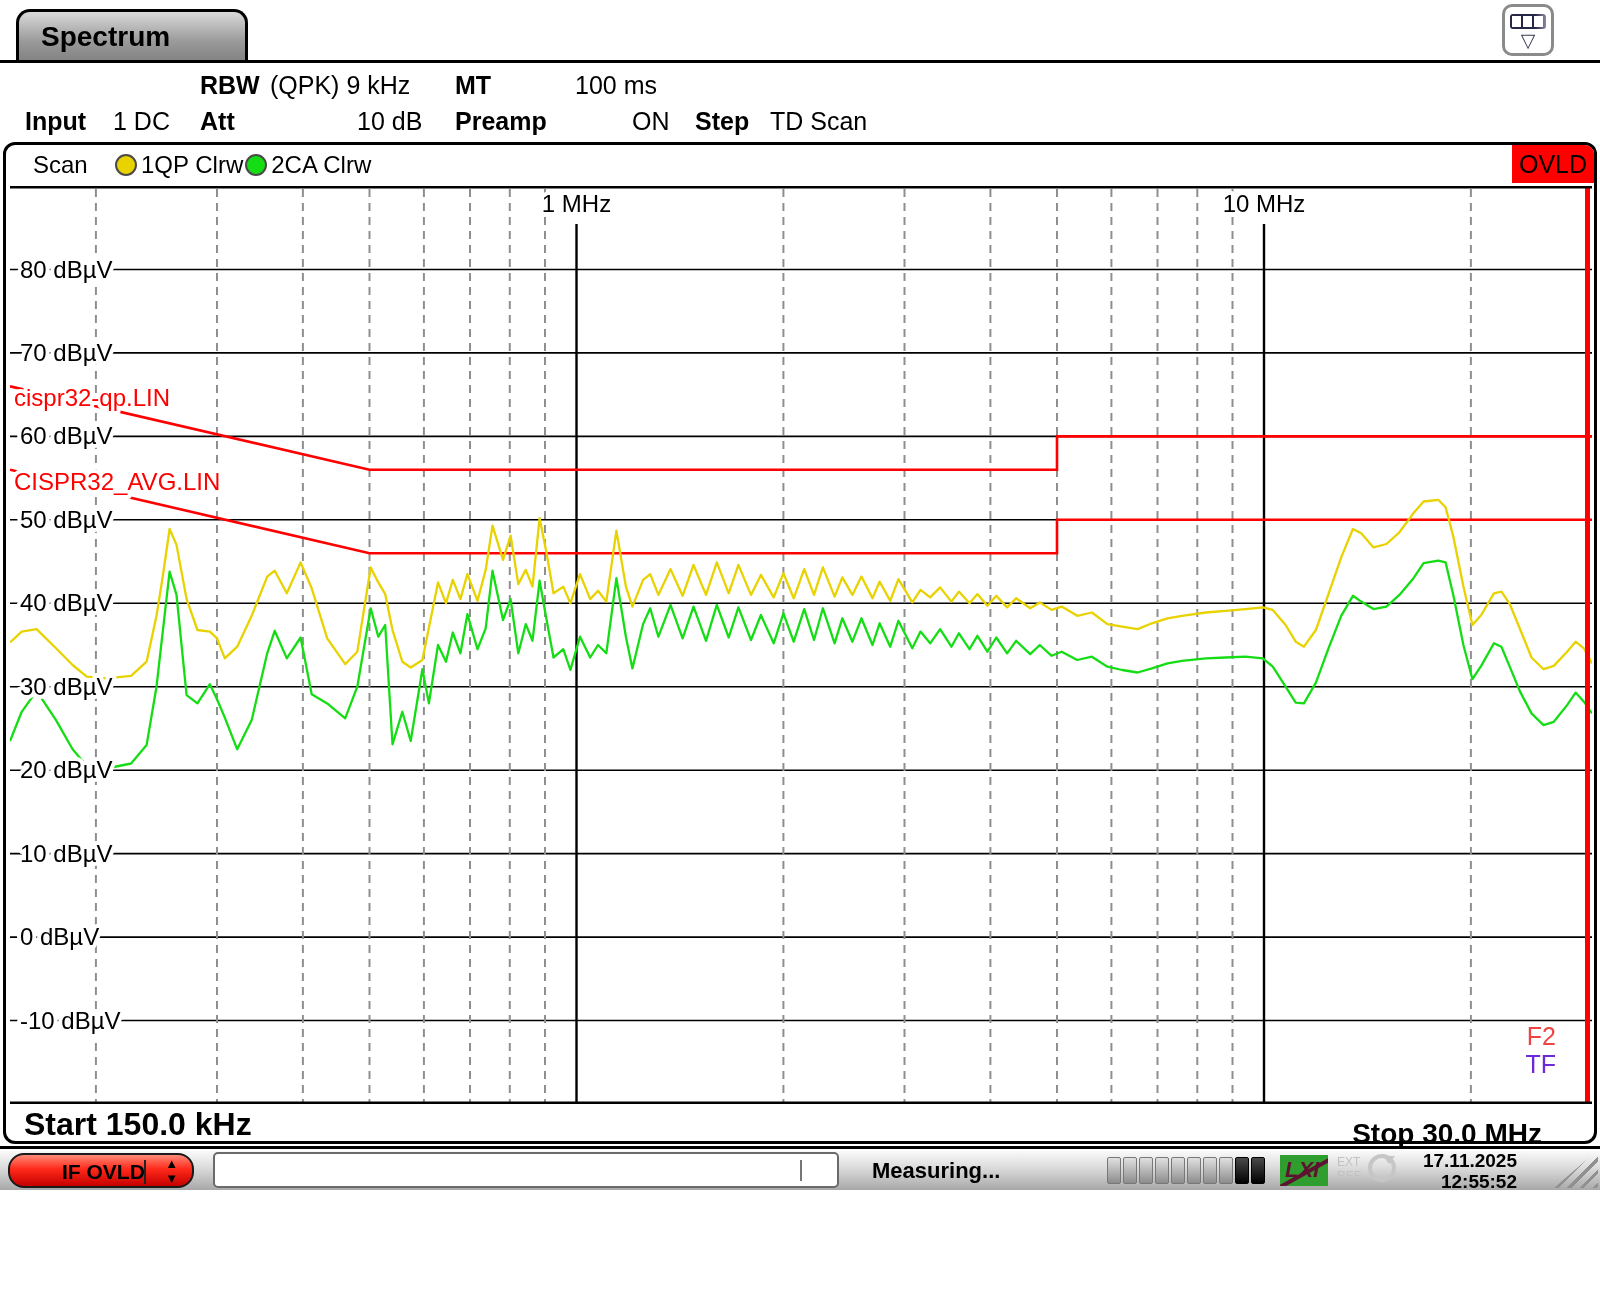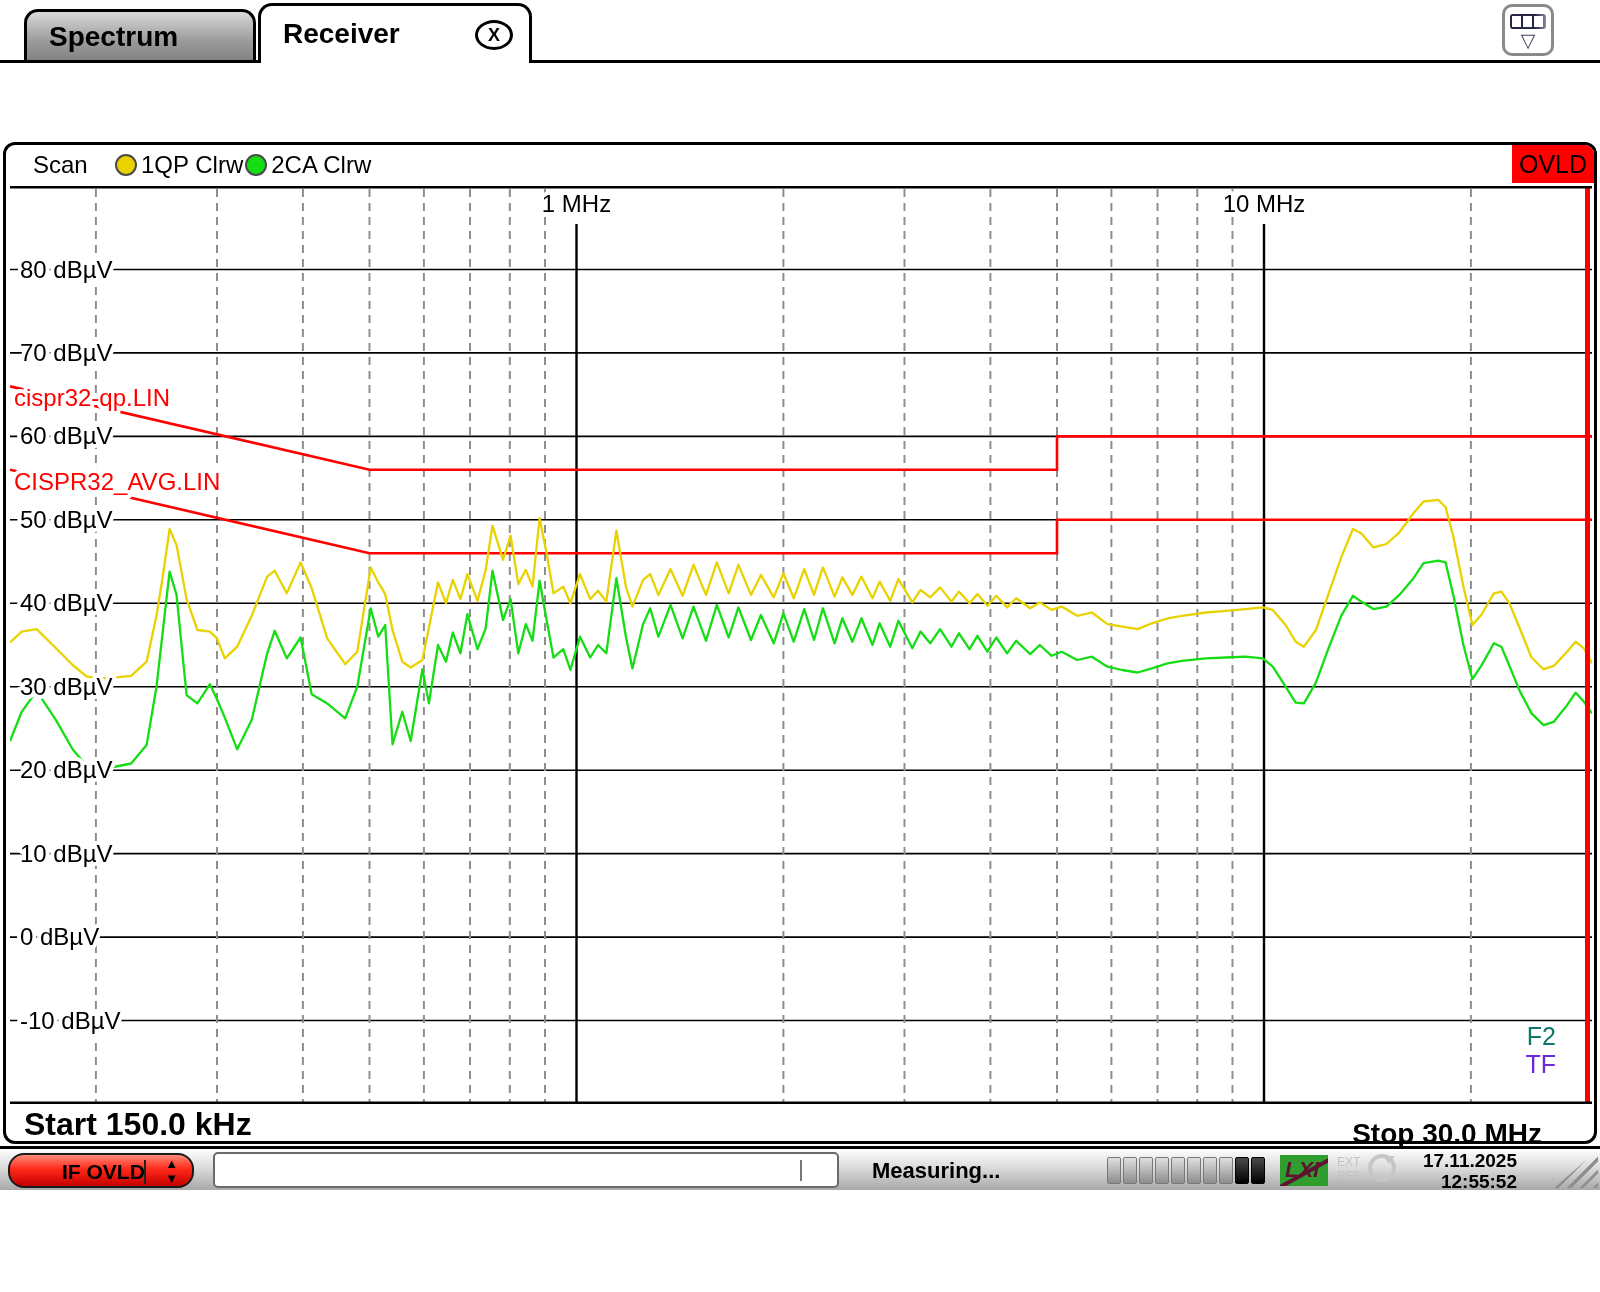--- a/index.html
+++ b/index.html
@@ -4,21 +4,21 @@
 <style>
   * { margin:0; padding:0; box-sizing:border-box; }
   html,body { background:#fff; }
   .screen {
     position:relative; width:1600px; height:1292px; background:#ffffff;
     font-family:"Liberation Sans", sans-serif; color:#000; overflow:hidden;
   }
   
   .tab { position:absolute; border:3px solid #000; border-bottom:none;
          border-radius:14px 14px 0 0; font-size:28px; font-weight:bold; }
-  .tab-spectrum { left:24px; top:9px; width:232px; height:52px;
+  .tab-spectrum { left:16px; top:9px; width:232px; height:52px;
         background:linear-gradient(#d9d9d9,#9a9a9a 60%,#828282); z-index:1;padding-left:16px; }
   .tab-spectrum .tab-label { position:absolute; left:22px; top:9px; }
   .tab-receiver { left:258px; top:3px; width:274px; height:60px; background:#fff; z-index:3; }
   .tab-receiver .tab-label { position:absolute; left:22px; top:12px; }
   .tab-close { position:absolute; right:16px; top:14px; width:38px; height:30px;
         border:3px solid #000; border-radius:19px/15px; text-align:center;
         font-size:18px; font-weight:bold; line-height:24px; background:#fff; }
   .tab-underline { position:absolute; left:0; top:60px; width:1600px; height:3px; background:#000; z-index:2; }
   .display-btn { position:absolute; left:1502px; top:4px; width:52px; height:52px;
         background:#fff; border:3px solid #8a8a8a; border-radius:10px; z-index:3; }
@@ -36,21 +36,21 @@
   .plot-box { position:absolute; left:3px; top:142px; width:1594px; height:1002px;
         border:3px solid #000; border-radius:12px; background:#fff; }
   .scan-bar { position:absolute; left:3px; top:142px; width:1594px; height:44px; font-size:24px; }
   .scan-title { position:absolute; left:30px; top:9px; }
   .legend { position:absolute; left:112px; top:9px; display:flex; }
   .legend-item { display:flex; align-items:center; margin-right:2px; }
   .legend-dot { width:22px; height:22px; border-radius:50%; border:2px solid #4a4a4a; margin-right:4px; }
   .ovld-badge { position:absolute; right:3px; top:3px; width:82px; height:38px; background:#ff0000;
         color:#000; font-size:25px; text-align:center; line-height:38px; border-radius:0 9px 0 0; }
   .plot-svg { position:absolute; left:10px; top:186px; width:1582px; height:918px; }
-  .f2-mark { position:absolute; right:44px; top:1022px; font-size:25px; color:#0f766e; }
+  .f2-mark { position:absolute; right:44px; top:1022px; font-size:25px; color:#ef4444; }
   .tf-mark { position:absolute; right:44px; top:1050px; font-size:25px; color:#6d28d9; }
   .footer-start { position:absolute; left:24px; top:1106px; font-size:32px; font-weight:bold; }
   .footer-stop  { position:absolute; right:58px; top:1106px; font-size:28px; font-weight:bold;margin-top:12px; }
   
   .statusbar { position:absolute; left:0; top:1146px; width:1600px; height:44px;
         background:linear-gradient(#fdfdfd,#dcdcdc 45%,#a8a8a8); border-top:3px solid #000; }
   .ifovld { position:absolute; left:8px; top:4px; width:186px; height:35px;
         background:linear-gradient(#ff8a78,#ff2a1a 45%,#c40000); border:2px solid #1a1a1a;
         border-radius:16px; color:#000; }
   .ifovld .txt { position:absolute; left:52px; top:5px; font-size:21px; font-weight:bold; }
@@ -81,33 +81,43 @@
 </style>
 </head>
 <body>
 
 <div class="screen">
 
   <div class="tab-underline"></div>
   <div class="tab tab-spectrum">
     <span class="tab-label">Spectrum</span>
   </div>
-  <div class="tab tab-receiver">
-    <span class="tab-label">Receiver</span>
-    <span class="tab-close">X</span>
-  </div>
   <div class="display-btn">
     <div class="bar">
         <i></i>
         <i></i>
         <i></i>
       </div>
     <div class="tri">▽</div>
   </div>
 
+  <div class="settings">
+    <span class="lbl r1" style="left:200px">RBW</span>
+    <span class="r1" style="left:270px">(QPK) 9 kHz</span>
+    <span class="lbl r1" style="left:455px">MT</span>
+    <span class="r1" style="left:575px">100 ms</span>
+    <span class="lbl r2" style="left:25px">Input</span>
+    <span class="r2" style="left:113px">1 DC</span>
+    <span class="lbl r2" style="left:200px">Att</span>
+    <span class="r2" style="left:357px">10 dB</span>
+    <span class="lbl r2" style="left:455px">Preamp</span>
+    <span class="r2" style="left:632px">ON</span>
+    <span class="lbl r2" style="left:695px">Step</span>
+    <span class="r2" style="left:770px">TD Scan</span>
+  </div>
 
   <div class="plot-box"></div>
   <div class="scan-bar">
     <span class="scan-title">Scan</span>
     <div class="legend" id="legend">
         <span class="legend-item">
           <span class="legend-dot" style="background: rgb(232, 210, 0);"></span>
           <span>1QP Clrw</span>
         </span>
         <span class="legend-item">

